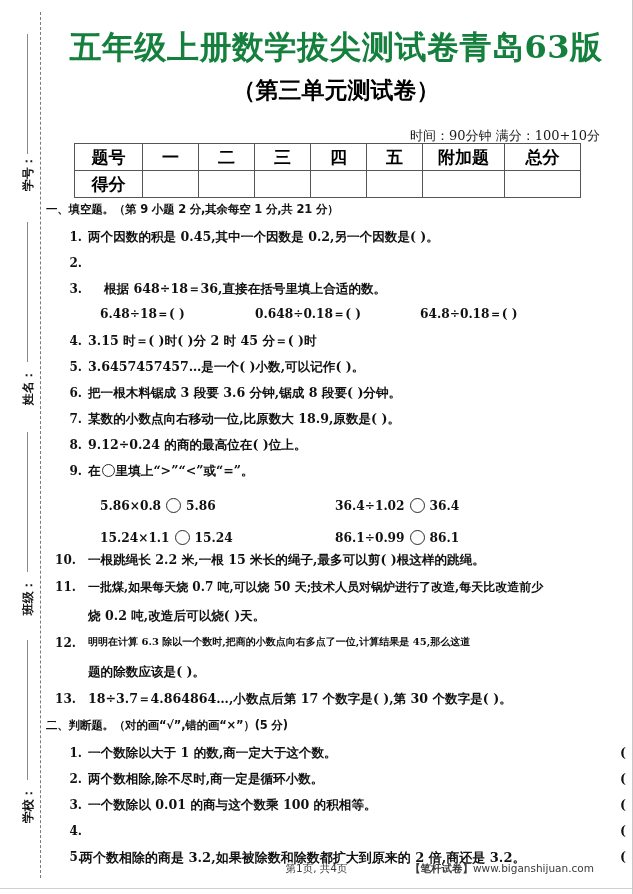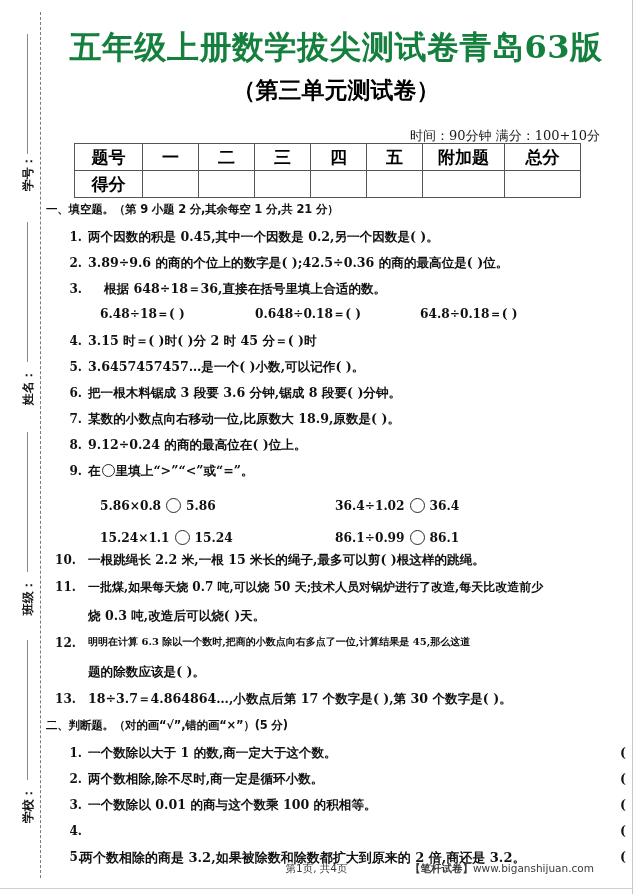--- a/index.html
+++ b/index.html
@@ -254,21 +254,20 @@
       </tr>
     </tbody>
   </table>
 
   <div class="section-head" style="top:202px;">一、填空题。（第 9 小题 2 分,其余每空 1 分,共 21 分）</div>
 
   <div class="qnum" style="left:56px;  top:230px;">1.</div>
   <div class="qtext" style="left:88px; top:229px;">两个因数的积是 0.45,其中一个因数是 0.2,另一个因数是(        )。</div>
 
   <div class="qnum" style="left:56px;  top:256px;">2.</div>
-  <div class="qtext" style="left:88px; top:255px;">3.89÷9.6 的商的个位上的数字是(        );42.5÷0.36 的商的最高位是(        )位。</div>
 
   <div class="qnum" style="left:56px;  top:282px;">3.</div>
   <div class="qtext" style="left:88px; top:281px;margin-left:16px;">根据 648÷18＝36,直接在括号里填上合适的数。</div>
 
   <div class="sub-expr" style="left:100px; top:306px;">6.48÷18＝(        )</div>
   <div class="sub-expr" style="left:255px; top:306px;">0.648÷0.18＝(        )</div>
   <div class="sub-expr" style="left:420px; top:306px;">64.8÷0.18＝(        )</div>
 
   <div class="qnum" style="left:56px;  top:334px;">4.</div>
   <div class="qtext" style="left:88px; top:333px;">3.15 时＝(        )时(        )分    2 时 45 分＝(        )时</div>
@@ -301,21 +300,21 @@
   </div>
   <div class="sub-expr" style="left:335px; top:530px;">
     <span>86.1÷0.99</span><span class="circle"></span><span>86.1</span>
   </div>
 
   <div class="qnum" style="left:50px;  top:553px;">10.</div>
   <div class="qtext" style="left:88px; top:552px;">一根跳绳长 2.2 米,一根 15 米长的绳子,最多可以剪(        )根这样的跳绳。</div>
 
   <div class="qnum" style="left:50px;  top:580px;">11.</div>
   <div class="qtext" style="left:88px; top:579px; font-size:12px;">一批煤,如果每天烧 0.7 吨,可以烧 50 天;技术人员对锅炉进行了改造,每天比改造前少</div>
-  <div class="qtext" style="left:88px; top:608px;">烧 0.3 吨,改造后可以烧(        )天。</div>
+  <div class="qtext" style="left:88px; top:608px;">烧 0.2 吨,改造后可以烧(        )天。</div>
 
   <div class="qnum" style="left:50px;  top:636px;">12.</div>
   <div class="qtext" style="left:88px; top:635px; font-size:10px;">明明在计算 6.3 除以一个数时,把商的小数点向右多点了一位,计算结果是 45,那么这道</div>
   <div class="qtext" style="left:88px; top:664px;">题的除数应该是(        )。</div>
 
   <div class="qnum" style="left:50px;  top:692px;">13.</div>
   <div class="qtext" style="left:88px; top:691px;">18÷3.7＝4.864864…,小数点后第 17 个数字是(        ),第 30 个数字是(        )。</div>
 
   <div class="section-head" style="top:718px;">二、判断题。（对的画“√”,错的画“×”）(5 分)</div>
 

